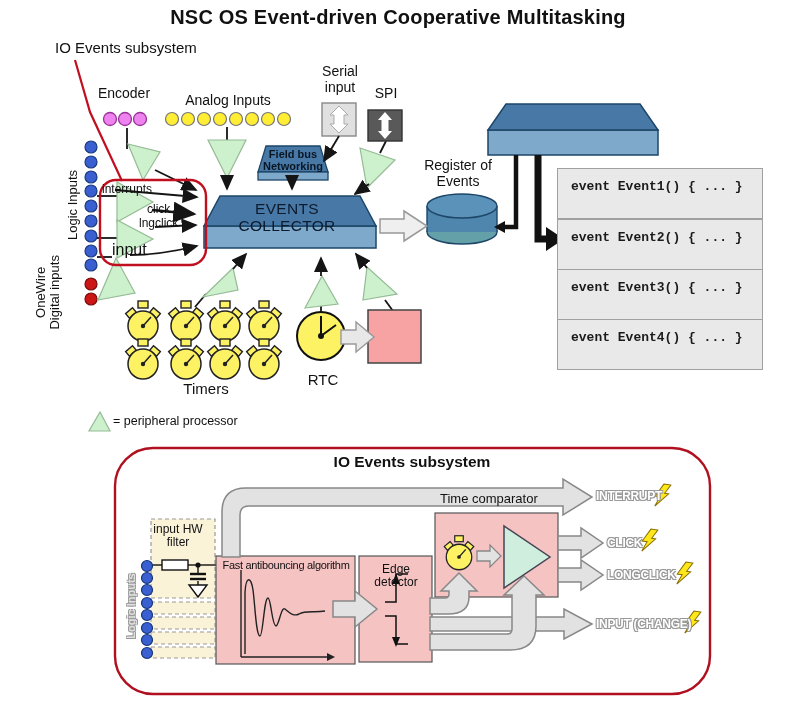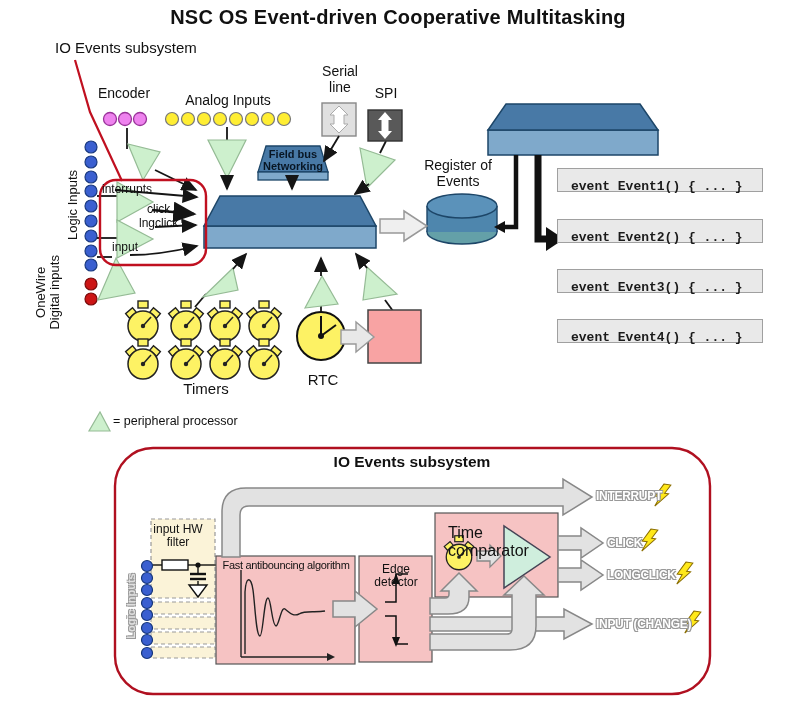--- a/index.html
+++ b/index.html
@@ -15,35 +15,35 @@
   #analog-label{left:165px;top:93px;width:126px;font-size:14px;}
   #serial-label{left:312px;top:64px;width:56px;font-size:14px;}
   #spi-label{left:368px;top:86px;width:36px;font-size:14px;}
   #fieldbus-label{left:259px;top:148px;width:68px;font-size:11px;color:#081624;font-weight:bold;}
   #collector-label{left:206px;top:200px;width:162px;font-size:15.5px;color:#0c1b2e;letter-spacing:.3px;}
   #scanner-label{left:492px;top:108px;width:160px;font-size:13.5px;color:#0c1b2e;letter-spacing:.3px;}
   #register-label{left:424px;top:158px;width:68px;font-size:14px;}
   #interrupts-label{left:102px;top:183px;font-size:12px;}
   #click-label{left:147px;top:203px;font-size:12px;}
   #lngclick-label{left:139px;top:217px;font-size:12px;}
-  #input-label{left:112px;top:241px;font-size:12px;}
+  #input-label{left:112px;top:241px;font-size:16px;}
   #logic-top-label{left:29px;top:197px;width:90px;height:16px;font-size:13px;}
   #onewire-label{left:8px;top:278px;width:80px;font-size:13px;line-height:1.1;}
   #timers-label{left:160px;top:381px;width:92px;font-size:15px;}
   #rtc-label{left:300px;top:372px;width:46px;font-size:15px;}
   #weekly-label{left:356px;top:368px;width:76px;font-size:14px;}
   #legend-label{left:113px;top:414px;font-size:12.5px;}
-  .event-box{position:absolute;left:557px;width:206px;height:24px;background:#e9e9e9;
+  .event-box{position:absolute;left:557px;width:206px;height:51px;background:#e9e9e9;
     border:1px solid #a0a0a0;font-family:"Liberation Mono",monospace;font-weight:bold;
     font-size:13px;line-height:35px;padding-left:13px;box-sizing:border-box;color:#1a1a1a;}
   #sub-title{left:262px;top:453px;width:300px;font-size:15.5px;font-weight:bold;}
   #hwfilter-label{left:151px;top:523px;width:54px;font-size:12px;}
   #antibounce-label{left:217px;top:559px;width:138px;font-size:11px;letter-spacing:-.3px;}
   #edge-label{left:360px;top:563px;width:72px;font-size:12px;}
-  #timecomp-label{left:440px;top:524px;width:110px;font-size:16px;margin-left:8px;}
+  #timecomp-label{left:440px;top:492px;width:110px;font-size:13px;}
   #logic-bot-label{left:93px;top:599px;width:78px;height:14px;font-size:11px;font-weight:bold;
     color:#e0e0e0;text-shadow:-1px -1px 0 #9a9a9a,1px -1px 0 #9a9a9a,-1px 1px 0 #9a9a9a,1px 1px 0 #9a9a9a;}
   .out-label{position:absolute;font-size:12px;font-weight:bold;letter-spacing:-.3px;color:#fff;
     text-shadow:-1px -1px 0 #999,1px -1px 0 #999,-1px 1px 0 #999,1px 1px 0 #999,0 1px 0 #999,0 -1px 0 #999;}
   #out-interrupt{left:596px;top:489px;}
   #out-click{left:607px;top:536px;}
   #out-longclick{left:607px;top:568px;}
   #out-input{left:596px;top:617px;}
 </style>
 </head>
@@ -280,23 +280,24 @@
     <use href="#bolt" transform="translate(643,528) rotate(8)"></use>
     <use href="#bolt" transform="translate(678,561) rotate(8)"></use>
     <use href="#bolt" transform="translate(686,610) rotate(8)"></use>
   </g>
 </svg>
 
 <div class="lbl" id="title">NSC OS Event-driven Cooperative Multitasking</div>
 <div class="lbl" id="io-top-label">IO Events subsystem</div>
 <div class="lbl ctr" id="encoder-label">Encoder</div>
 <div class="lbl ctr" id="analog-label">Analog Inputs</div>
-<div class="lbl ctr" id="serial-label">Serial line</div>
+<div class="lbl ctr" id="serial-label">Serial input</div>
 <div class="lbl ctr" id="spi-label">SPI</div>
 <div class="lbl ctr" id="fieldbus-label">Field bus Networking</div>
+<div class="lbl ctr" id="collector-label">EVENTS COLLECTOR</div>
 <div class="lbl ctr" id="register-label">Register of Events</div>
 <div class="lbl" id="interrupts-label">interrupts</div>
 <div class="lbl" id="click-label">click</div>
 <div class="lbl" id="lngclick-label">lngclick</div>
 <div class="lbl" id="input-label">input</div>
 <div class="lbl ctr rot" id="logic-top-label">Logic Inputs</div>
 <div class="lbl ctr rot" id="onewire-label">OneWire Digital inputs</div>
 <div class="lbl ctr" id="timers-label">Timers</div>
 <div class="lbl ctr" id="rtc-label">RTC</div>
 <div class="lbl" id="legend-label">= peripheral processor</div>

